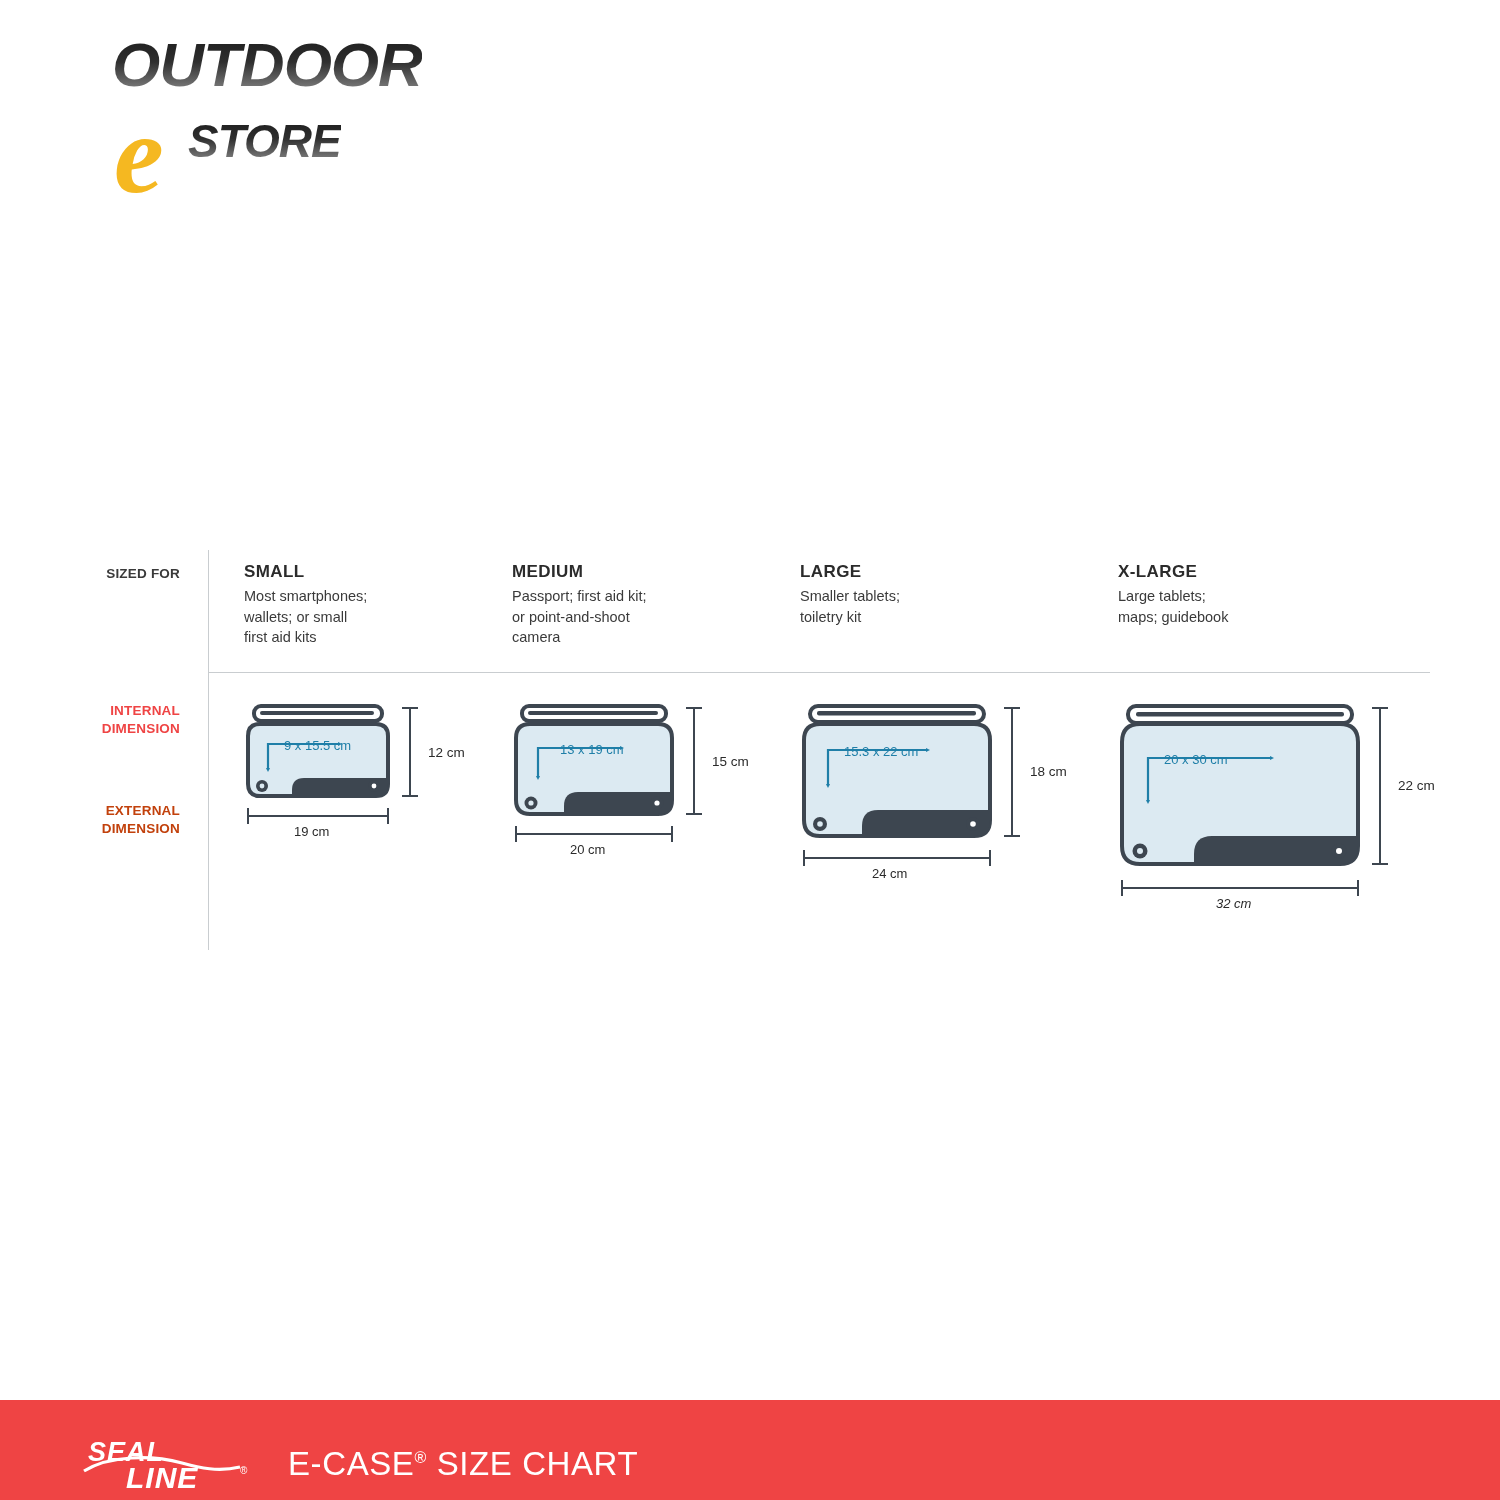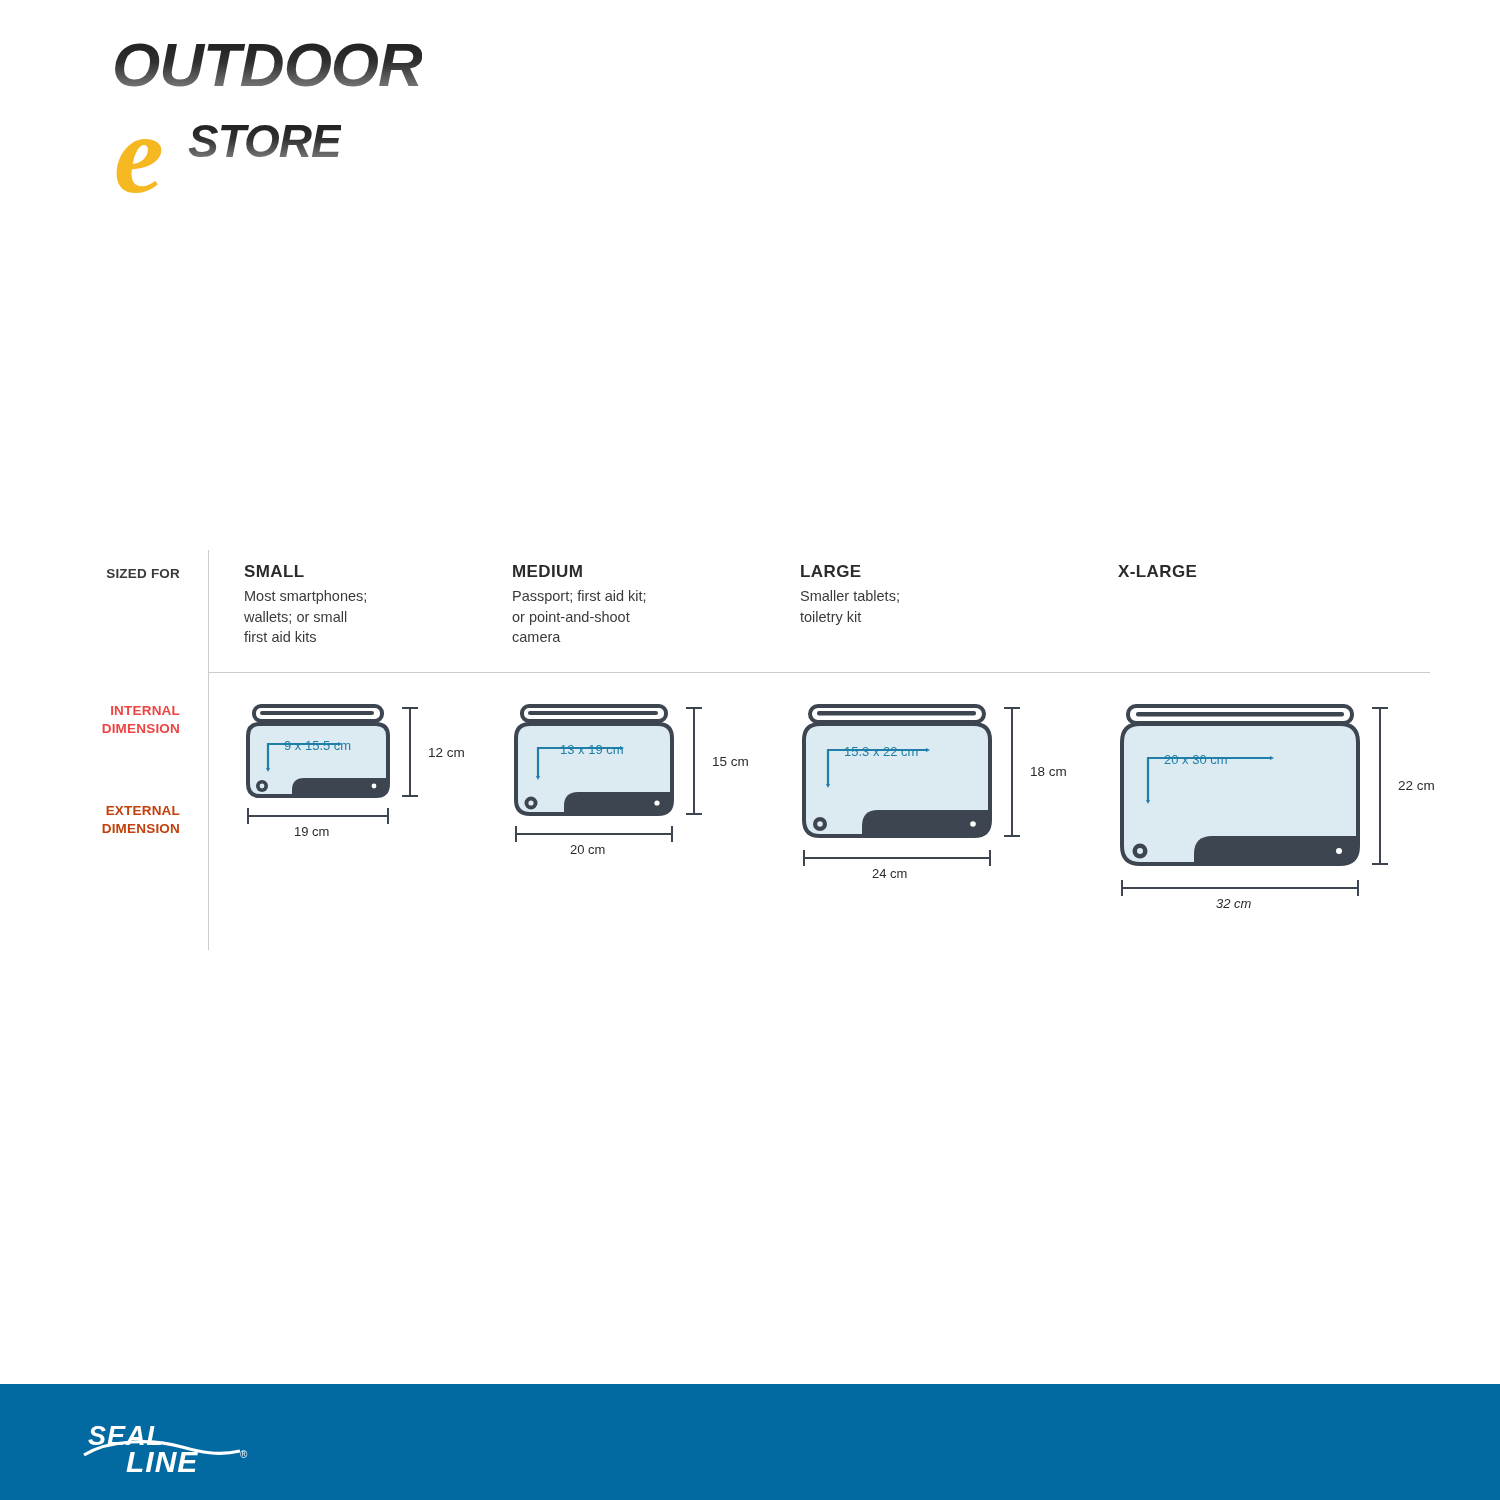--- a/index.html
+++ b/index.html
@@ -127,22 +127,22 @@
     white-space: nowrap;
   }
   .dim-text.v { font-size: 13.5px; }
 
   
   #footer {
     position: absolute;
     left: 0;
     bottom: 0;
     width: 1500px;
-    height: 116px;
-    background: #0369a1;
+    height: 100px;
+    background: #ef4444;
     margin-top: 48px;
   }
   #footer-inner {
     position: absolute;
     left: 82px;
     top: 0;
     height: 128px;
     display: flex;
     align-items: center;
   }
@@ -312,20 +312,22 @@
       </svg>
       <div class="dim-text" style="left:44px; top:46px; color:#1f7fa8;">15.3 x 22 cm</div>
       <div class="dim-text" style="left:72px; top:168px;">24 cm</div>
       <div class="dim-text v" style="left:230px; top:66px;">18 cm</div>
     </div>
   </div>
 
   <div class="col" id="col-xlarge" style="left:1118px;">
     <div class="col-head">
       <div class="col-title">X-LARGE</div>
+      <div class="col-desc">Large tablets;
+maps; guidebook</div>
     </div>
     <div class="col-art" style="left:0; top:178px;">
       <svg width="300" height="210" viewBox="0 0 300 210">
         <path d="M4,44 Q4,26 22,26 L222,26 Q240,26 240,44 L240,148 Q240,166 222,166 L22,166 Q4,166 4,148 Z" fill="#dceaf2" stroke="#3d4650" stroke-width="4"></path>
         <rect x="10" y="8" width="224" height="17" rx="8" fill="#ffffff" stroke="#3d4650" stroke-width="4"></rect>
         <rect x="18" y="14" width="208" height="4.5" rx="2" fill="#3d4650"></rect>
         <path d="M76,166 L222,166 Q240,166 240,148 L240,138 L94,138 Q76,138 76,156 Z" fill="#3d4650"></path>
         <circle cx="22" cy="153" r="7.5" fill="#3d4650"></circle>
         <circle cx="22" cy="153" r="3" fill="#dceaf2"></circle>
         <circle cx="221" cy="153" r="7.5" fill="#3d4650"></circle>
@@ -351,14 +353,17 @@
 <div id="footer">
   <div id="footer-inner">
     <div id="seal-logo">
       <svg class="swoosh" viewBox="0 0 160 26">
         <path d="M2,18 C28,2 70,2 100,10 C118,15 136,19 158,14" fill="none" stroke="#ffffff" stroke-width="3.2"></path>
       </svg>
       <div class="seal">SEAL</div>
       <div class="line">LINE</div>
       <div class="reg">®</div>
     </div>
+    <div id="footer-title">
+      <span>E-CASE</span><span class="sup">®</span><span> SIZE CHART</span>
+    </div>
   </div>
 </div>
 
 </body></html>

